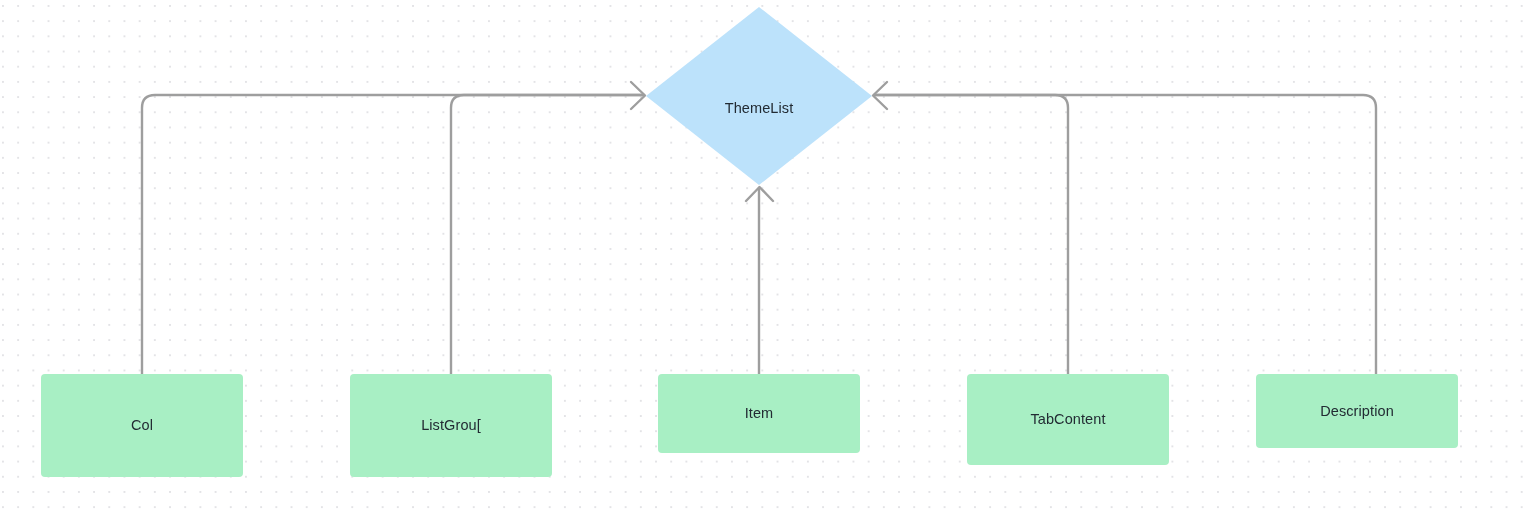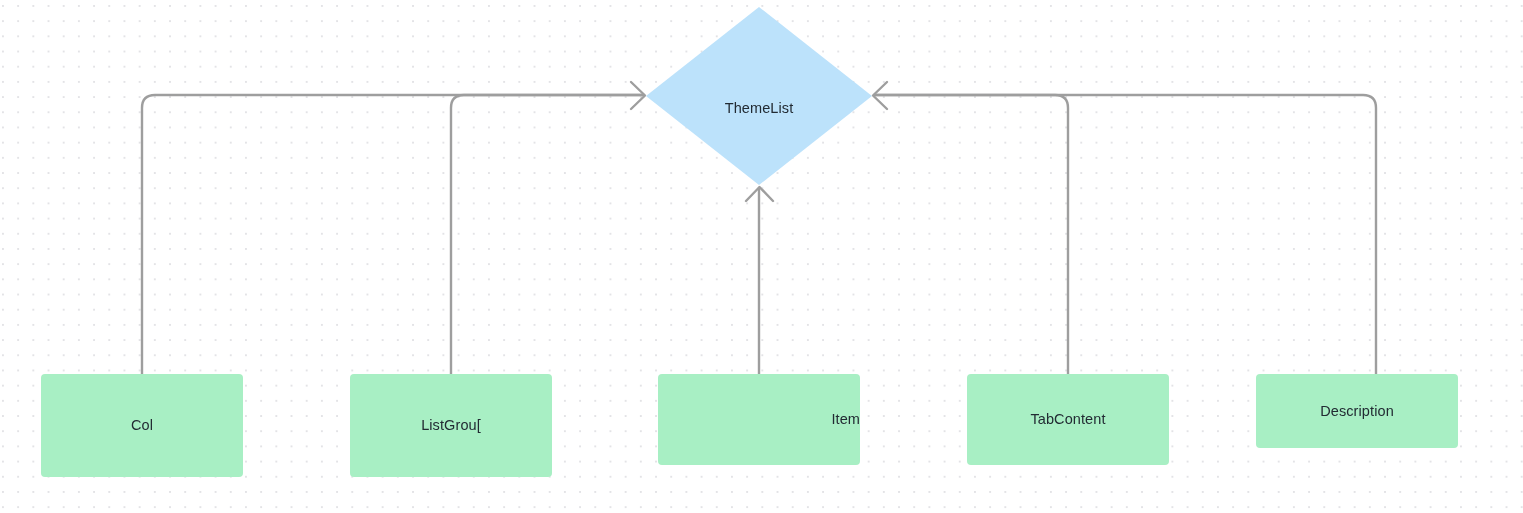--- a/index.html
+++ b/index.html
@@ -93,21 +93,21 @@
   </div>
 
   <div class="node box-node" id="node-col" style="left: 41px; top: 374px; width: 202px; height: 103px; background: rgb(168, 239, 196);">
     <span class="node-label" style="color: rgb(34, 43, 51);">Col</span>
   </div>
 
   <div class="node box-node" id="node-listgroup" style="left: 350px; top: 374px; width: 202px; height: 103px; background: rgb(168, 239, 196);">
     <span class="node-label" style="color: rgb(34, 43, 51);">ListGrou[</span>
   </div>
 
-  <div class="node box-node" id="node-item" style="left: 658px; top: 374px; width: 202px; height: 91px; background: rgb(168, 239, 196); justify-content: flex-end;">
+  <div class="node box-node" id="node-item" style="left: 658px; top: 374px; width: 202px; height: 79px; background: rgb(168, 239, 196);">
     <span class="node-label" style="color: rgb(34, 43, 51);">Item</span>
   </div>
 
   <div class="node box-node" id="node-tabcontent" style="left: 967px; top: 374px; width: 202px; height: 91px; background: rgb(168, 239, 196);">
     <span class="node-label" style="color: rgb(34, 43, 51);">TabContent</span>
   </div>
 
   <div class="node box-node" id="node-description" style="left: 1256px; top: 374px; width: 202px; height: 74px; background: rgb(168, 239, 196);">
     <span class="node-label" style="color: rgb(34, 43, 51);">Description</span>
   </div>

